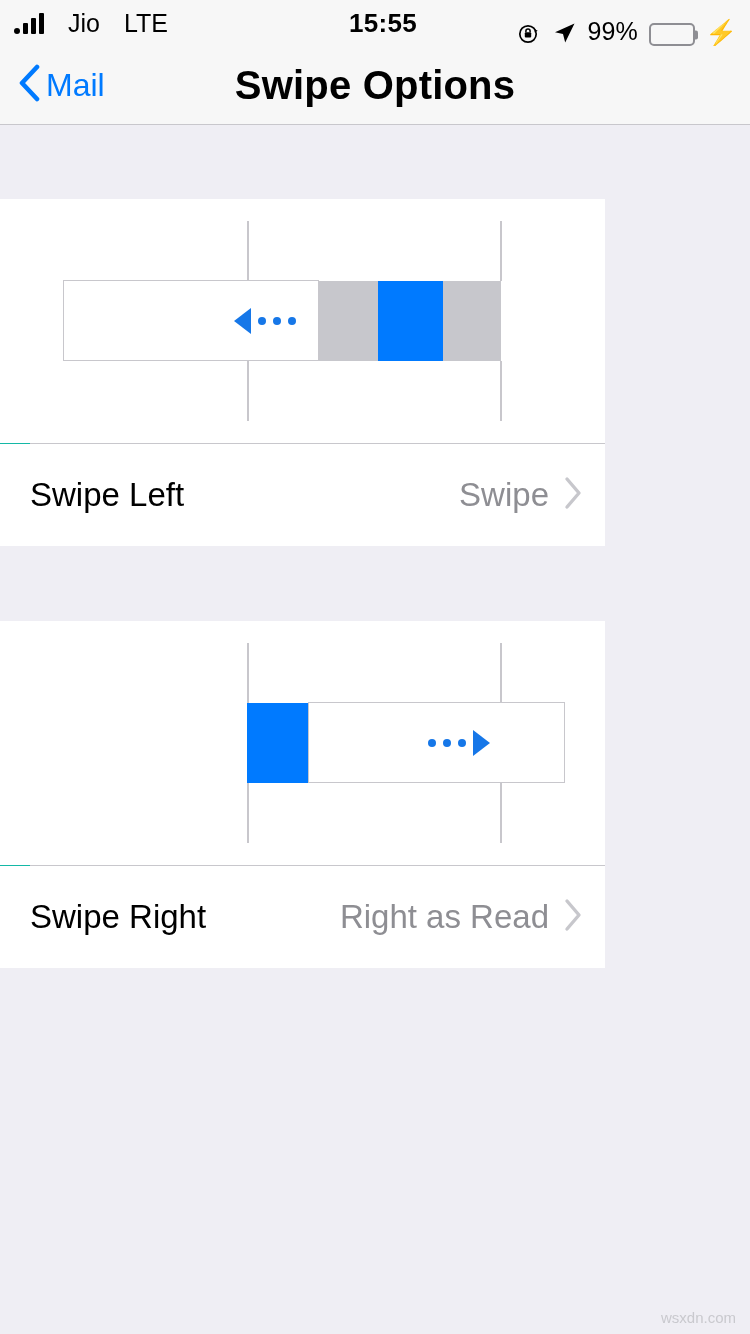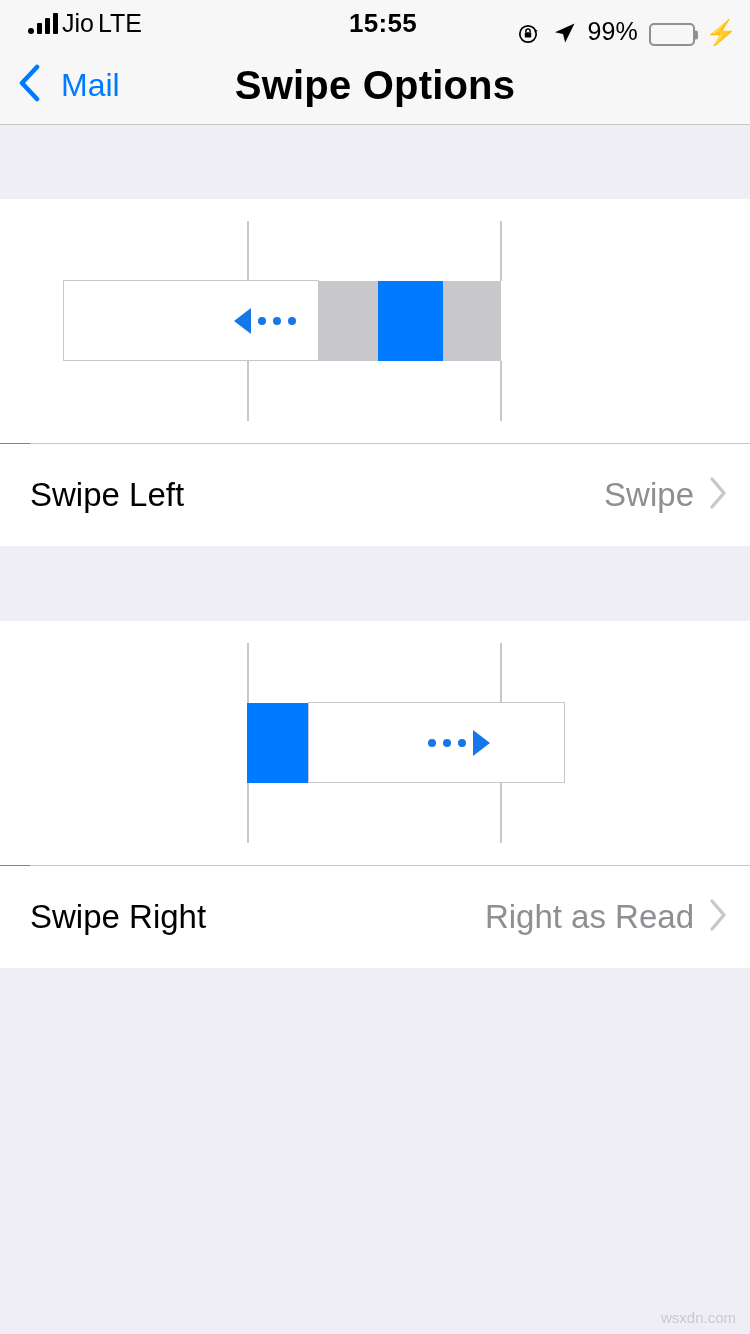--- a/index.html
+++ b/index.html
@@ -13,21 +13,21 @@
   }
 
   
   .statusbar{
     height:46px; width:750px;
     background:#F7F7F7;
     display:flex; align-items:center;
     position:relative;
     font-size:26px; color:#000;
   }
-  .sb-left{ display:flex; align-items:center; padding-left:28px; gap:4px; }
+  .sb-left{ display:flex; align-items:center; padding-left:14px; gap:24px; }
   .signal{ display:flex; align-items:flex-end; gap:3px; height:22px; }
   .signal i{ display:block; width:5px; background:#000; border-radius:1px; }
   .signal i:nth-child(1){ height:7px; border-radius:50%; width:6px; height:6px;}
   .signal i:nth-child(2){ height:11px; }
   .signal i:nth-child(3){ height:16px; }
   .signal i:nth-child(4){ height:21px; }
   .carrier{ font-size:25px; letter-spacing:0; }
   .netlabel{ font-size:25px; }
   .sb-time{
     position:absolute; left:16px; right:0; text-align:center;
@@ -52,37 +52,37 @@
   }
   .bolt{ font-size:26px; line-height:1; color:#000; }
 
   
   .navbar{
     height:79px; width:750px; background:#F7F7F7;
     border-bottom:1px solid #C8C7CC;
     position:relative; display:flex; align-items:center;
   }
   .back{
-    display:flex; align-items:center; gap:21px;
+    display:flex; align-items:center; gap:6px;
     padding-left:18px; cursor:pointer;
   }
   .back-chev{ display:block; }
   .back-label{ color:#007AFF; font-size:32px; }
   .nav-title{
     position:absolute; left:0; right:0; text-align:center;
     font-size:40px; font-weight:bold; color:#000; letter-spacing:.2px;
   }
 
   
   .gap{ background:#EFEEF4; }
   .gap-top{ height:74px; }
   .gap-mid{ height:75px; }
   .gap-bottom{ height:334px; }
 
-  .panel{ background:#14b8a6; width:750px;text-align:center; }
+  .panel{ background:#14b8a6; width:605px;text-align:center; }
 
   .illus{ position:relative; height:244px; background:#fff; }
   .illus .vline{
     position:absolute; width:2px; background:#C8C7CC;
   }
   .illus .box{
     position:absolute; background:#FFFFFF; border:1px solid #C8C7CC;
     display:flex; align-items:center;
   }
   .illus .block{ position:absolute; }

